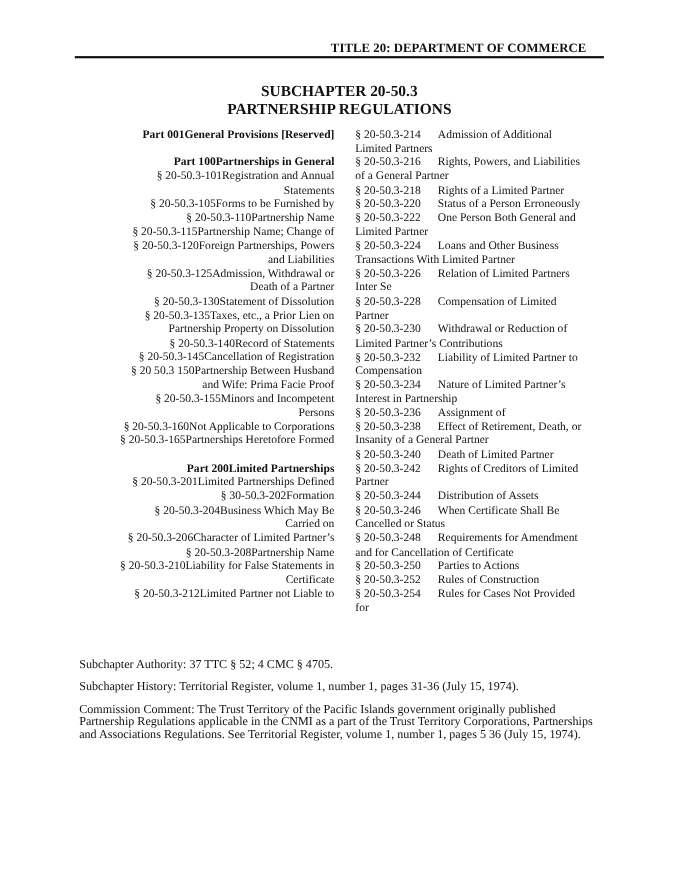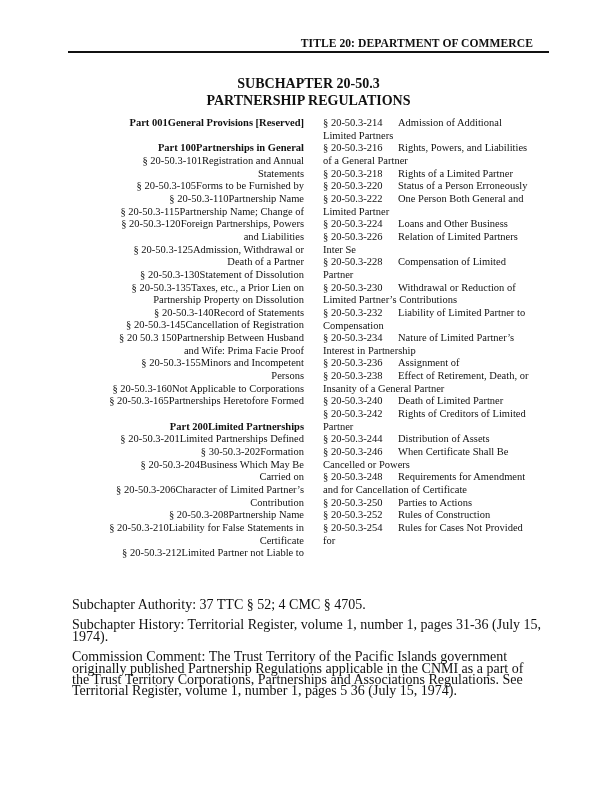--- a/index.html
+++ b/index.html
@@ -55,21 +55,21 @@
     .entry { margin: 0; }
     .sec-num { display: inline-block; width: 75px; white-space: nowrap; }
     .part-head { font-weight: bold; }
     .part-head .sec-num { width: 75px; }
     .gap { height: 12.65px; }
     .notes {
       position: absolute;
       left: 72px;
       width: 470px;
       top: 599px;
-      font-size: 14px;
+      font-size: 11px;
       line-height: 11.4px;
     }
     .notes p { margin: 0 0 9px 0; }
   </style>
 </head>
 <body>
 
 <div class="running-header">TITLE 20: DEPARTMENT OF COMMERCE</div>
 <div class="header-rule"></div>
 
@@ -102,55 +102,55 @@
     <div class="entry">Persons</div>
     <div class="entry"><span class="sec-num">§ 20-50.3-160</span><span>Not Applicable to Corporations</span></div>
     <div class="entry"><span class="sec-num">§ 20-50.3-165</span><span>Partnerships Heretofore Formed</span></div>
     <div class="gap"></div>
     <div class="entry part-head"><span class="sec-num">Part 200</span><span>Limited Partnerships</span></div>
     <div class="entry"><span class="sec-num">§ 20-50.3-201</span><span>Limited Partnerships Defined</span></div>
     <div class="entry"><span class="sec-num">§ 30-50.3-202</span><span>Formation</span></div>
     <div class="entry"><span class="sec-num">§ 20-50.3-204</span><span>Business Which May Be</span></div>
     <div class="entry">Carried on</div>
     <div class="entry"><span class="sec-num">§ 20-50.3-206</span><span>Character of Limited Partner’s</span></div>
-    <div class="entry">Contribution</div>
     <div class="entry"><span class="sec-num">§ 20-50.3-208</span><span>Partnership Name</span></div>
     <div class="entry"><span class="sec-num">§ 20-50.3-210</span><span>Liability for False Statements in</span></div>
     <div class="entry">Certificate</div>
     <div class="entry"><span class="sec-num">§ 20-50.3-212</span><span>Limited Partner not Liable to</span></div>
   </div>
 <div class="col col-right" id="col-right">
     <div class="entry"><span class="sec-num">§ 20-50.3-214</span><span>Admission of Additional</span></div>
     <div class="entry">Limited Partners</div>
     <div class="entry"><span class="sec-num">§ 20-50.3-216</span><span>Rights, Powers, and Liabilities</span></div>
     <div class="entry">of a General Partner</div>
     <div class="entry"><span class="sec-num">§ 20-50.3-218</span><span>Rights of a Limited Partner</span></div>
     <div class="entry"><span class="sec-num">§ 20-50.3-220</span><span>Status of a Person Erroneously</span></div>
     <div class="entry"><span class="sec-num">§ 20-50.3-222</span><span>One Person Both General and</span></div>
     <div class="entry">Limited Partner</div>
     <div class="entry"><span class="sec-num">§ 20-50.3-224</span><span>Loans and Other Business</span></div>
+    <div class="entry">Transactions With Limited Partner</div>
     <div class="entry"><span class="sec-num">§ 20-50.3-226</span><span>Relation of Limited Partners</span></div>
     <div class="entry">Inter Se</div>
     <div class="entry"><span class="sec-num">§ 20-50.3-228</span><span>Compensation of Limited</span></div>
     <div class="entry">Partner</div>
     <div class="entry"><span class="sec-num">§ 20-50.3-230</span><span>Withdrawal or Reduction of</span></div>
     <div class="entry">Limited Partner’s Contributions</div>
     <div class="entry"><span class="sec-num">§ 20-50.3-232</span><span>Liability of Limited Partner to</span></div>
     <div class="entry">Compensation</div>
     <div class="entry"><span class="sec-num">§ 20-50.3-234</span><span>Nature of Limited Partner’s</span></div>
     <div class="entry">Interest in Partnership</div>
     <div class="entry"><span class="sec-num">§ 20-50.3-236</span><span>Assignment of</span></div>
     <div class="entry"><span class="sec-num">§ 20-50.3-238</span><span>Effect of Retirement, Death, or</span></div>
     <div class="entry">Insanity of a General Partner</div>
     <div class="entry"><span class="sec-num">§ 20-50.3-240</span><span>Death of Limited Partner</span></div>
     <div class="entry"><span class="sec-num">§ 20-50.3-242</span><span>Rights of Creditors of Limited</span></div>
     <div class="entry">Partner</div>
     <div class="entry"><span class="sec-num">§ 20-50.3-244</span><span>Distribution of Assets</span></div>
     <div class="entry"><span class="sec-num">§ 20-50.3-246</span><span>When Certificate Shall Be</span></div>
-    <div class="entry">Cancelled or Powers</div>
+    <div class="entry">Cancelled or Status</div>
     <div class="entry"><span class="sec-num">§ 20-50.3-248</span><span>Requirements for Amendment</span></div>
     <div class="entry">and for Cancellation of Certificate</div>
     <div class="entry"><span class="sec-num">§ 20-50.3-250</span><span>Parties to Actions</span></div>
     <div class="entry"><span class="sec-num">§ 20-50.3-252</span><span>Rules of Construction</span></div>
     <div class="entry"><span class="sec-num">§ 20-50.3-254</span><span>Rules for Cases Not Provided</span></div>
     <div class="entry">for</div>
   </div>
 
 <div class="notes">
   <p>Subchapter Authority: 37 TTC § 52; 4 CMC § 4705.</p>

